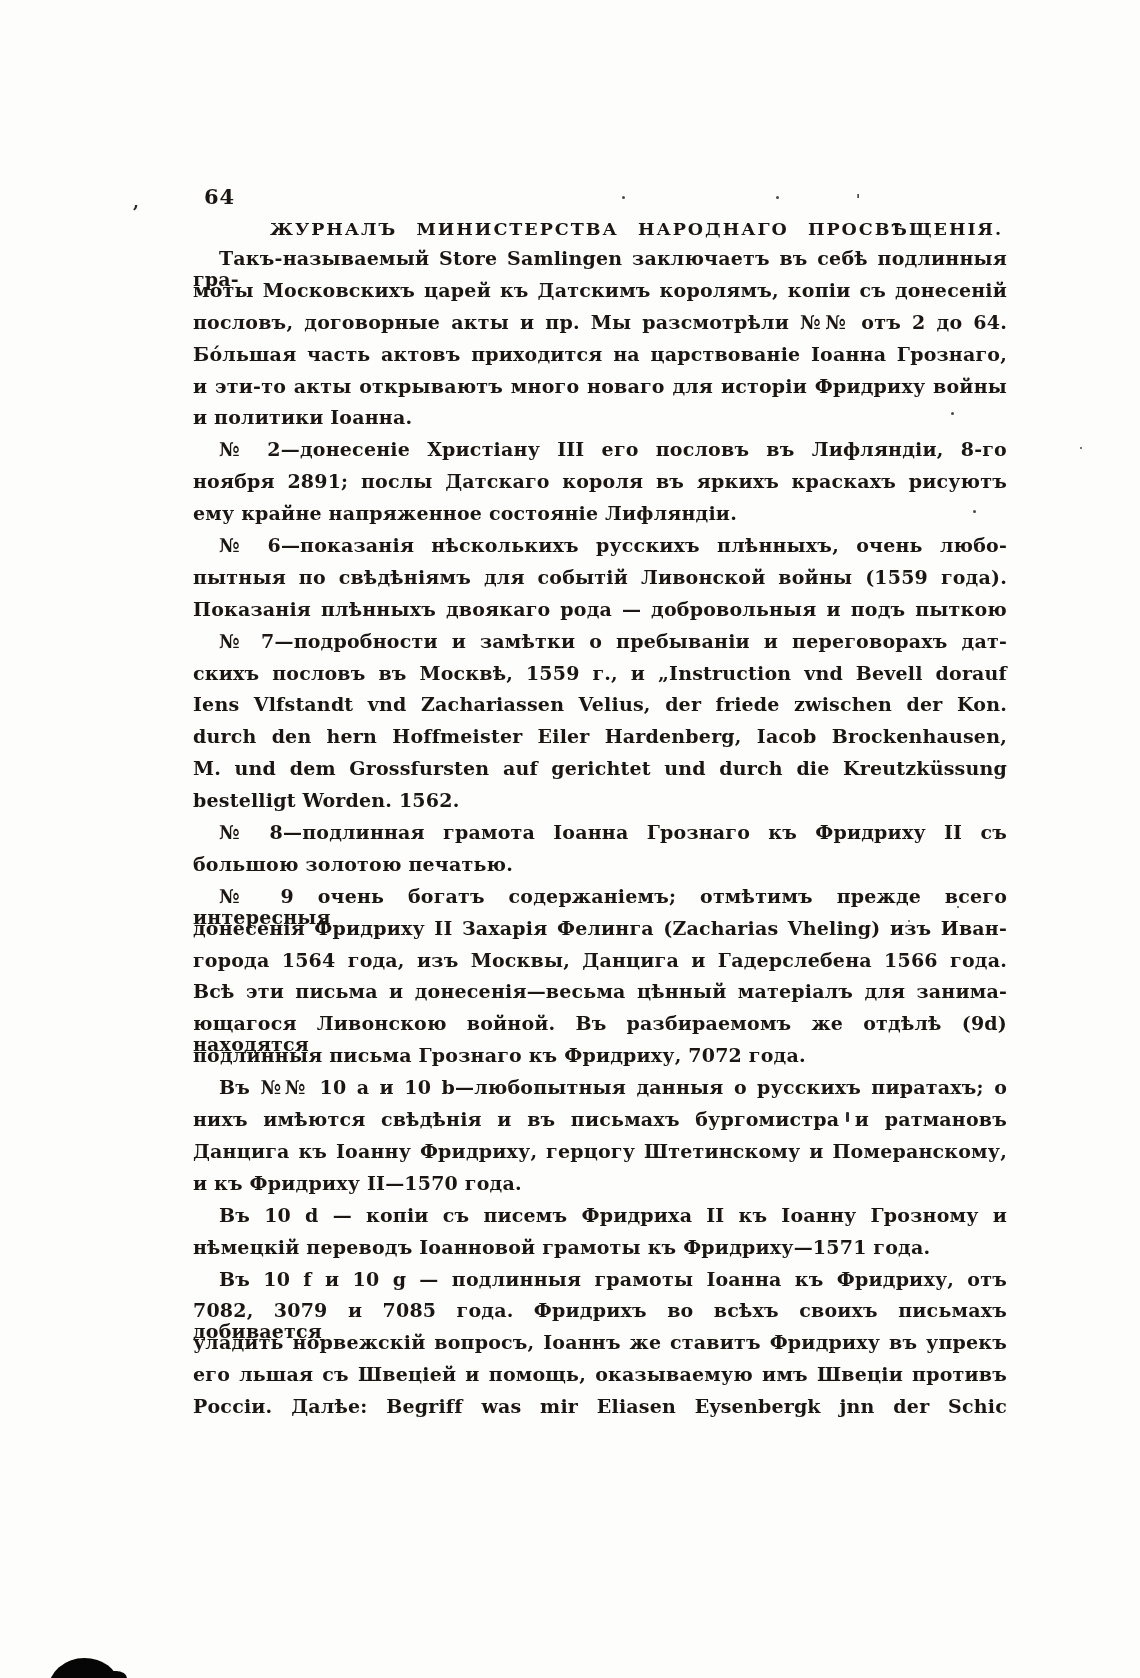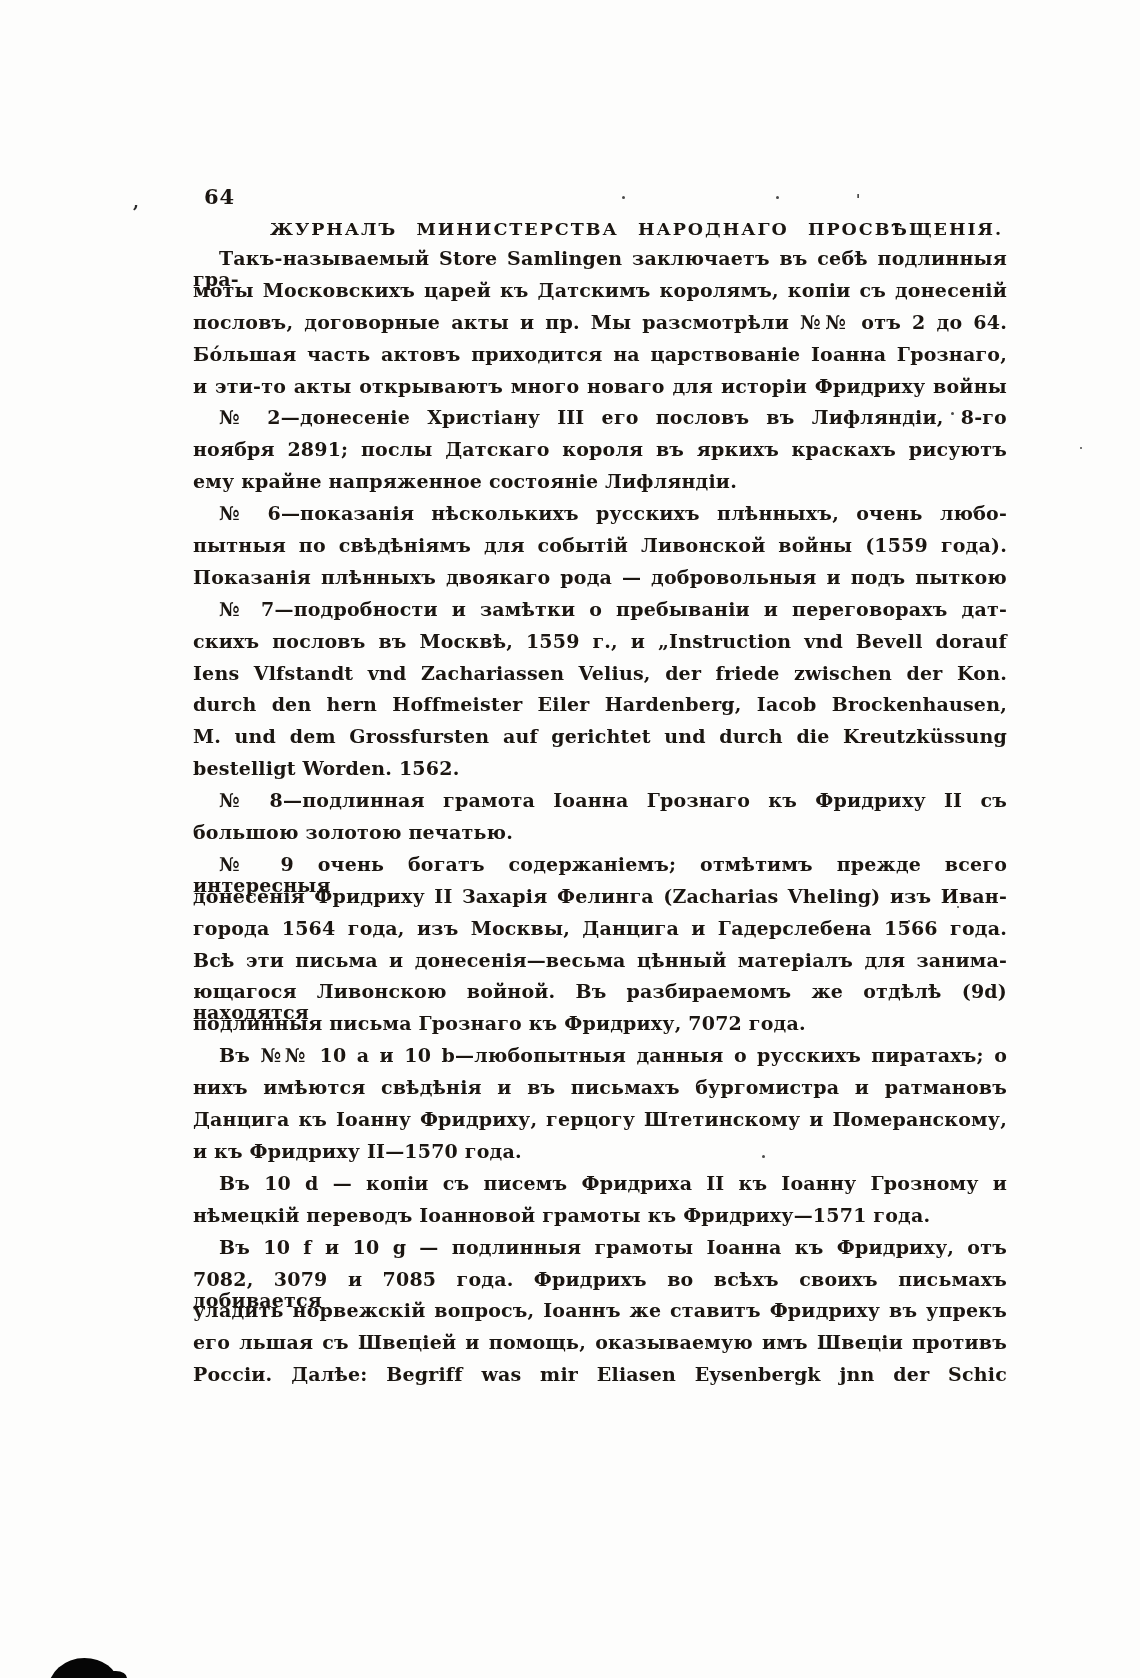--- a/index.html
+++ b/index.html
@@ -123,20 +123,21 @@
     <div class="running-title">ЖУРНАЛЪ МИНИСТЕРСТВА НАРОДНАГО ПРОСВѢЩЕНІЯ.</div>
   </div>
 
   <div class="text-block">
       <div class="paragraph">
         <div class="line indent">Такъ-называемый Store Samlingen заключаетъ въ себѣ подлинныя гра-</div>
         <div class="line">моты Московскихъ царей къ Датскимъ королямъ, копіи съ донесеній</div>
         <div class="line">пословъ, договорные акты и пр. Мы разсмотрѣли №№ отъ 2 до 64.</div>
         <div class="line">Бо́льшая часть актовъ приходится на царствованіе Іоанна Грознаго,</div>
         <div class="line">и эти-то акты открываютъ много новаго для исторіи Фридриху войны</div>
+        <div class="line endline">и политики Іоанна.</div>
       </div>
       <div class="paragraph">
         <div class="line indent">№ 2—донесеніе Христіану III его пословъ въ Лифляндіи, 8-го</div>
         <div class="line">ноября 2891; послы Датскаго короля въ яркихъ краскахъ рисуютъ</div>
         <div class="line endline">ему крайне напряженное состояніе Лифляндіи.</div>
       </div>
       <div class="paragraph">
         <div class="line indent">№ 6—показанія нѣсколькихъ русскихъ плѣнныхъ, очень любо-</div>
         <div class="line">пытныя по свѣдѣніямъ для событій Ливонской войны (1559 года).</div>
         <div class="line">Показанія плѣнныхъ двоякаго рода — добровольныя и подъ пыткою</div>

